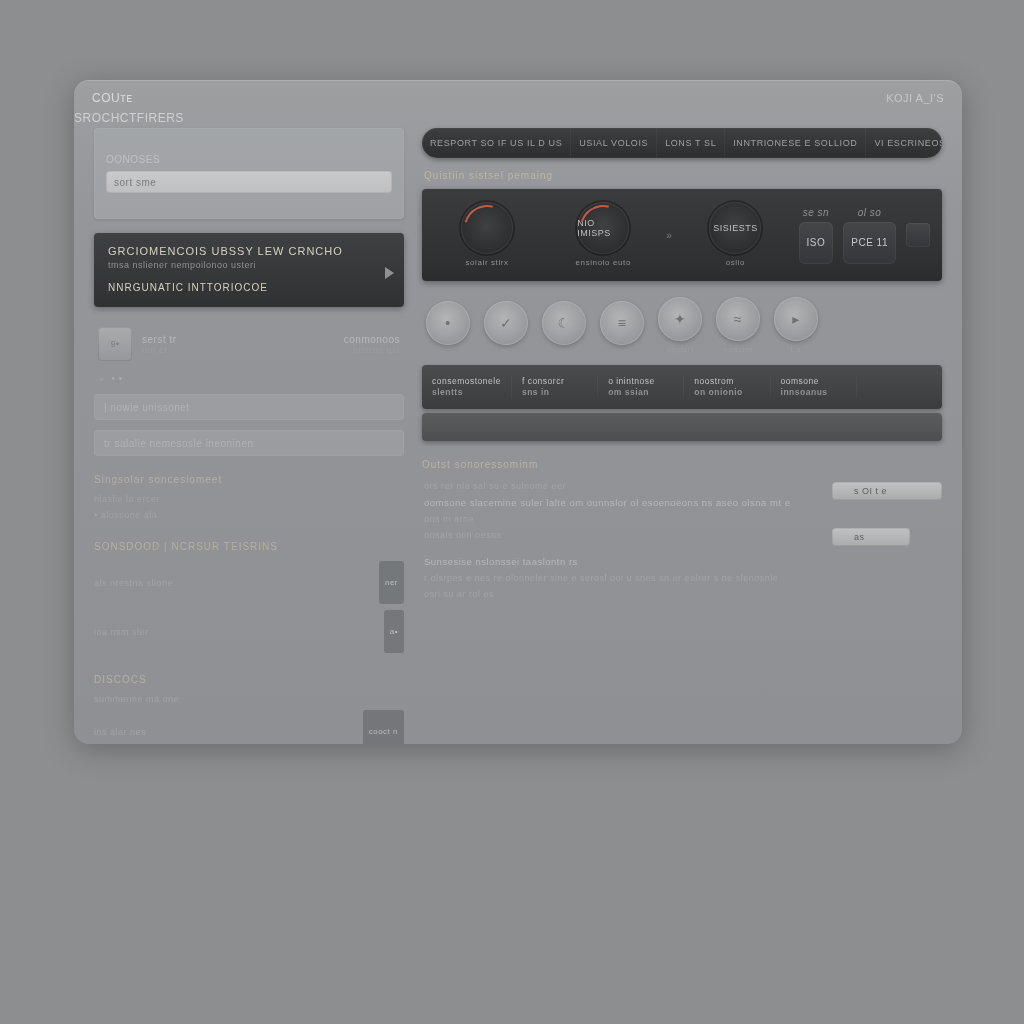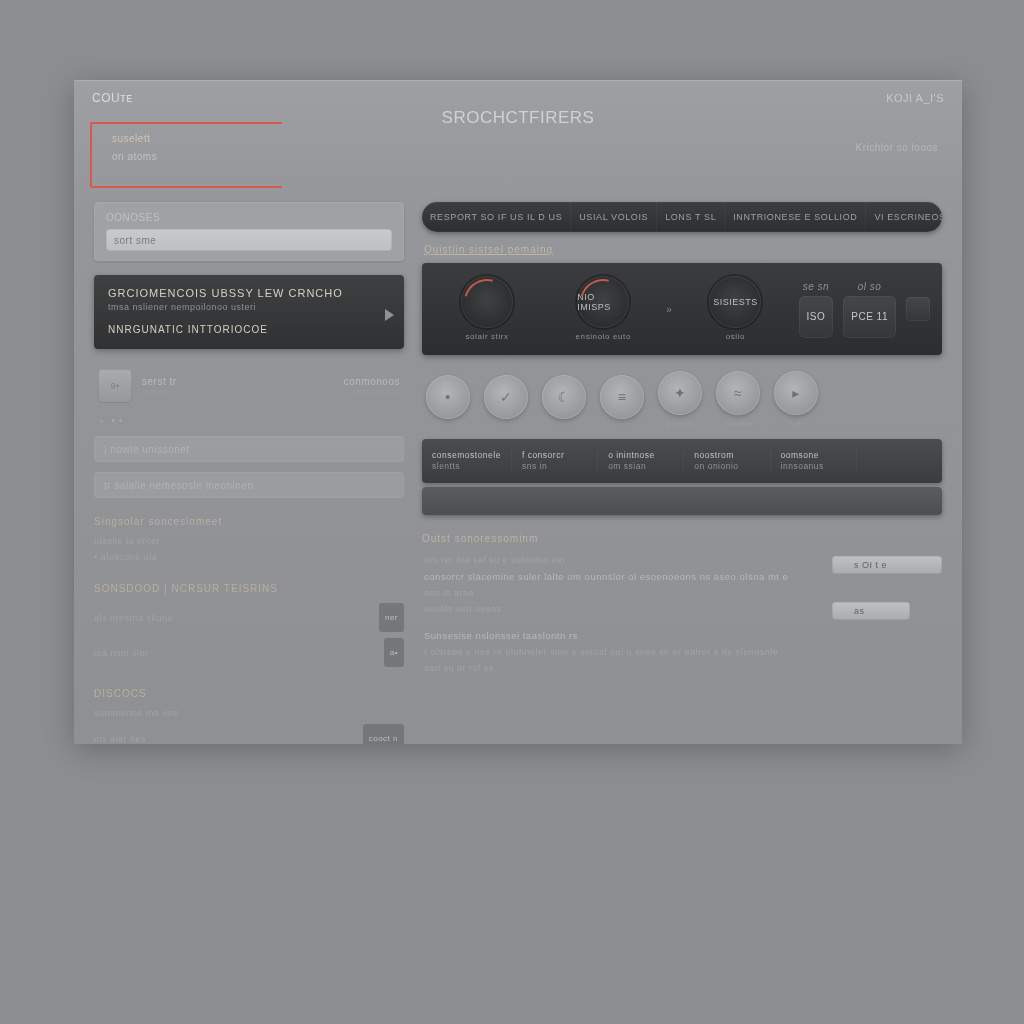--- a/index.html
+++ b/index.html
@@ -14,32 +14,32 @@
     letter-spacing: 0.5px;
     overflow: hidden;
   }
   .app {
     position: absolute;
     left: 74px;
     top: 80px;
     width: 888px;
     height: 664px;
     background: linear-gradient(180deg, #9d9fa1 0%, #94969a 20%, #8e9093 100%);
-    border-radius: 0;
+    border-radius: 15px;
     box-shadow: 0 6px 30px rgba(0,0,0,0.25), inset 0 1px 0 rgba(255,255,255,0.15);
     overflow: hidden;
   }
 
   
   .hdr {
     display:flex; align-items:center; justify-content:space-between;
     height:36px; padding:0 18px;
     color:#d9dadb; font-size:12px;
   }
-  .hdr .center { position:absolute; left:0; right:0; text-align:center; pointer-events:none; font-size:17px; color:#cfd1d2;margin-top:40px;}
+  .hdr .center { position:absolute; left:0; right:0; pointer-events:none; font-size:12px; color:#cfd1d2;margin-top:40px;}
   .hdr .right { font-size:11px; color:#c7c8ca;}
 
   
   .sel {
     margin:8px 18px 0 18px;
     height:66px;
     position:relative;
   }
   .sel .bracket {
     position:absolute; left:-2px; top:-2px; width:190px; height:62px;
@@ -60,21 +60,21 @@
   }
   .sidebar { width:310px; flex:0 0 310px; }
   .main    { flex:1; min-width:0; }
 
   
   .card {
     background: rgba(180,182,185,0.35);
     border-radius:4px;
     box-shadow: inset 0 0 0 1px rgba(255,255,255,0.06), 0 1px 3px rgba(0,0,0,0.12);
   }
-  .card.pad { padding:10px 12px; }
+  .card.pad { padding:26px 12px; }
   .card .ttl { font-size:10px; color:#bfc1c3; text-transform:uppercase; margin-bottom:6px;}
   .slot {
     height:22px; border-radius:4px;
     background: linear-gradient(180deg,#c8cacb,#bdbfc1);
     box-shadow: inset 0 0 0 1px rgba(0,0,0,0.08);
     display:flex; align-items:center; padding:0 8px; color:#7a7c7e; font-size:10px;
   }
 
   
   .darkcard {
@@ -122,42 +122,42 @@
     display:flex;align-items:center;padding:0 10px;
     font-size:10px;color:#b0b2b4;
     box-shadow: inset 0 0 0 1px rgba(255,255,255,0.05);
   }
 
   
   .sb-section { margin-top:18px; }
   .sb-section .h { font-size:10px; color:#b7b0a0; letter-spacing:1px; margin-bottom:6px;}
   .sb-section .row { display:flex; justify-content:space-between; font-size:9px; color:#a1a3a5; padding:3px 0;}
   .sb-section .row .chip{
-     background:rgba(70,72,74,0.35); border-radius:3px; padding:10px 6px; color:#bdbfc1; font-size:8px;
+     background:rgba(70,72,74,0.35); border-radius:3px; padding:17px 6px; color:#bdbfc1; font-size:8px;
   }
 
   
   .tabs {
     height:30px; border-radius:15px;
     background:linear-gradient(180deg,#3c3e40,#2c2e30);
     display:flex; align-items:stretch;
     box-shadow: 0 2px 5px rgba(0,0,0,0.35), inset 0 0 0 1px rgba(255,255,255,0.04);
     overflow:hidden;
   }
   .tabs .tab{
     flex:1; display:flex; align-items:center; justify-content:center;
     font-size:9px; color:#9ea0a2; letter-spacing:0.6px;
     border-right:1px solid rgba(255,255,255,0.04);
     padding:5px 8px; white-space:nowrap;
   }
   .tabs .tab:last-child{border-right:none;}
   .tabs .tab.small{flex:0 0 auto;}
 
   .section-title{
-    font-size:10px;color:#bfb7a5;letter-spacing:1px;margin:12px 2px 8px 2px;text-decoration:underline;
+    font-size:10px;color:#bfb7a5;letter-spacing:1px;margin:12px 2px 8px 2px;
   }
 
   
   .dials {
     height:92px;
     background:linear-gradient(180deg,#3a3c3e,#2b2d2f);
     border-radius:4px;
     display:flex; align-items:center; gap:10px; padding:0 12px;
     box-shadow:0 2px 6px rgba(0,0,0,0.35);
   }
@@ -213,21 +213,21 @@
     height:44px;border-radius:4px;
     background:linear-gradient(180deg,#4a4c4e,#3a3c3e);
     display:flex;align-items:center;
     box-shadow:0 2px 5px rgba(0,0,0,0.3);
   }
   .hdstrip .cell{
     flex:1; padding:0 10px; font-size:8.5px; color:#c1c3c5; line-height:11px;
     border-right:1px solid rgba(255,255,255,0.04);
   }
   .hdstrip .cell:last-child{border-right:none;}
-  .hdstrip .cell .sub{color:#8f9193;}
+  .hdstrip .cell .sub{color:#8f9193;font-weight:bold;}
   .hdstrip.rowshade{
     background:linear-gradient(180deg,#5a5c5e,#4c4e50);
     height:28px;
   }
   .hdstrip.rowshade .cell{color:#9fa1a3;font-size:8px;}
   .cell.dark{ background:rgba(0,0,0,0.22); }
 
   
   .details{
     margin-top:18px;
@@ -255,28 +255,20 @@
 <body>
 
 <div class="app">
 
   <div class="hdr">
     <div>COUᴛᴇ</div>
     <div class="center">SROCHCTFIRERS</div>
     <div class="right">KOJI A_I'S</div>
   </div>
 
-  <div class="sel">
-    <div class="bracket"></div>
-    <div class="labels">
-      <div>suselett</div>
-      <div>on atoms</div>
-    </div>
-    <div class="right-label">Krichlor so looos</div>
-  </div>
 
   <div class="body">
 
     <div class="sidebar">
 
       <div class="card pad">
         <div class="ttl">oonoses</div>
         <div class="slot">
            <span>sort sme</span>
         </div>
@@ -459,21 +451,21 @@
         <div class="cell"></div>
         <div class="cell"></div>
         <div class="cell"></div>
       </div>
 
       <div class="details">
         <div class="h">Outst sonoressominm</div>
         <div class="detgrid">
           <div>
             <div class="dline">ors rer nla sal su e sulnome eer</div>
-            <div class="dline strong">consorcr slacemine suler lalte om ounnslor ol esoenoeons ns aseo olsna mt e</div>
+            <div class="dline strong">oomsone slacemine suler lalte om ounnslor ol esoenoeons ns aseo olsna mt e</div>
             <div class="dline">ons in arne</div>
             <div class="dline">onsals oiin oesns</div>
             <div class="dline strong" style="margin-top:10px">Sunsesise nslonssei taaslontn rs</div>
             <div class="dline">r olsrpes e nes re olonneler sine e serosl ooi u snes sn er ealrer s ne slenosnle</div>
             <div class="dline">osri su ar rol es</div>
           </div>
           <div>
             <div class="btn" style="margin-top:4px">s OI t e</div>
             <div class="btn" style="margin-top:28px;width:34px;text-align:left">as</div>
           </div>

